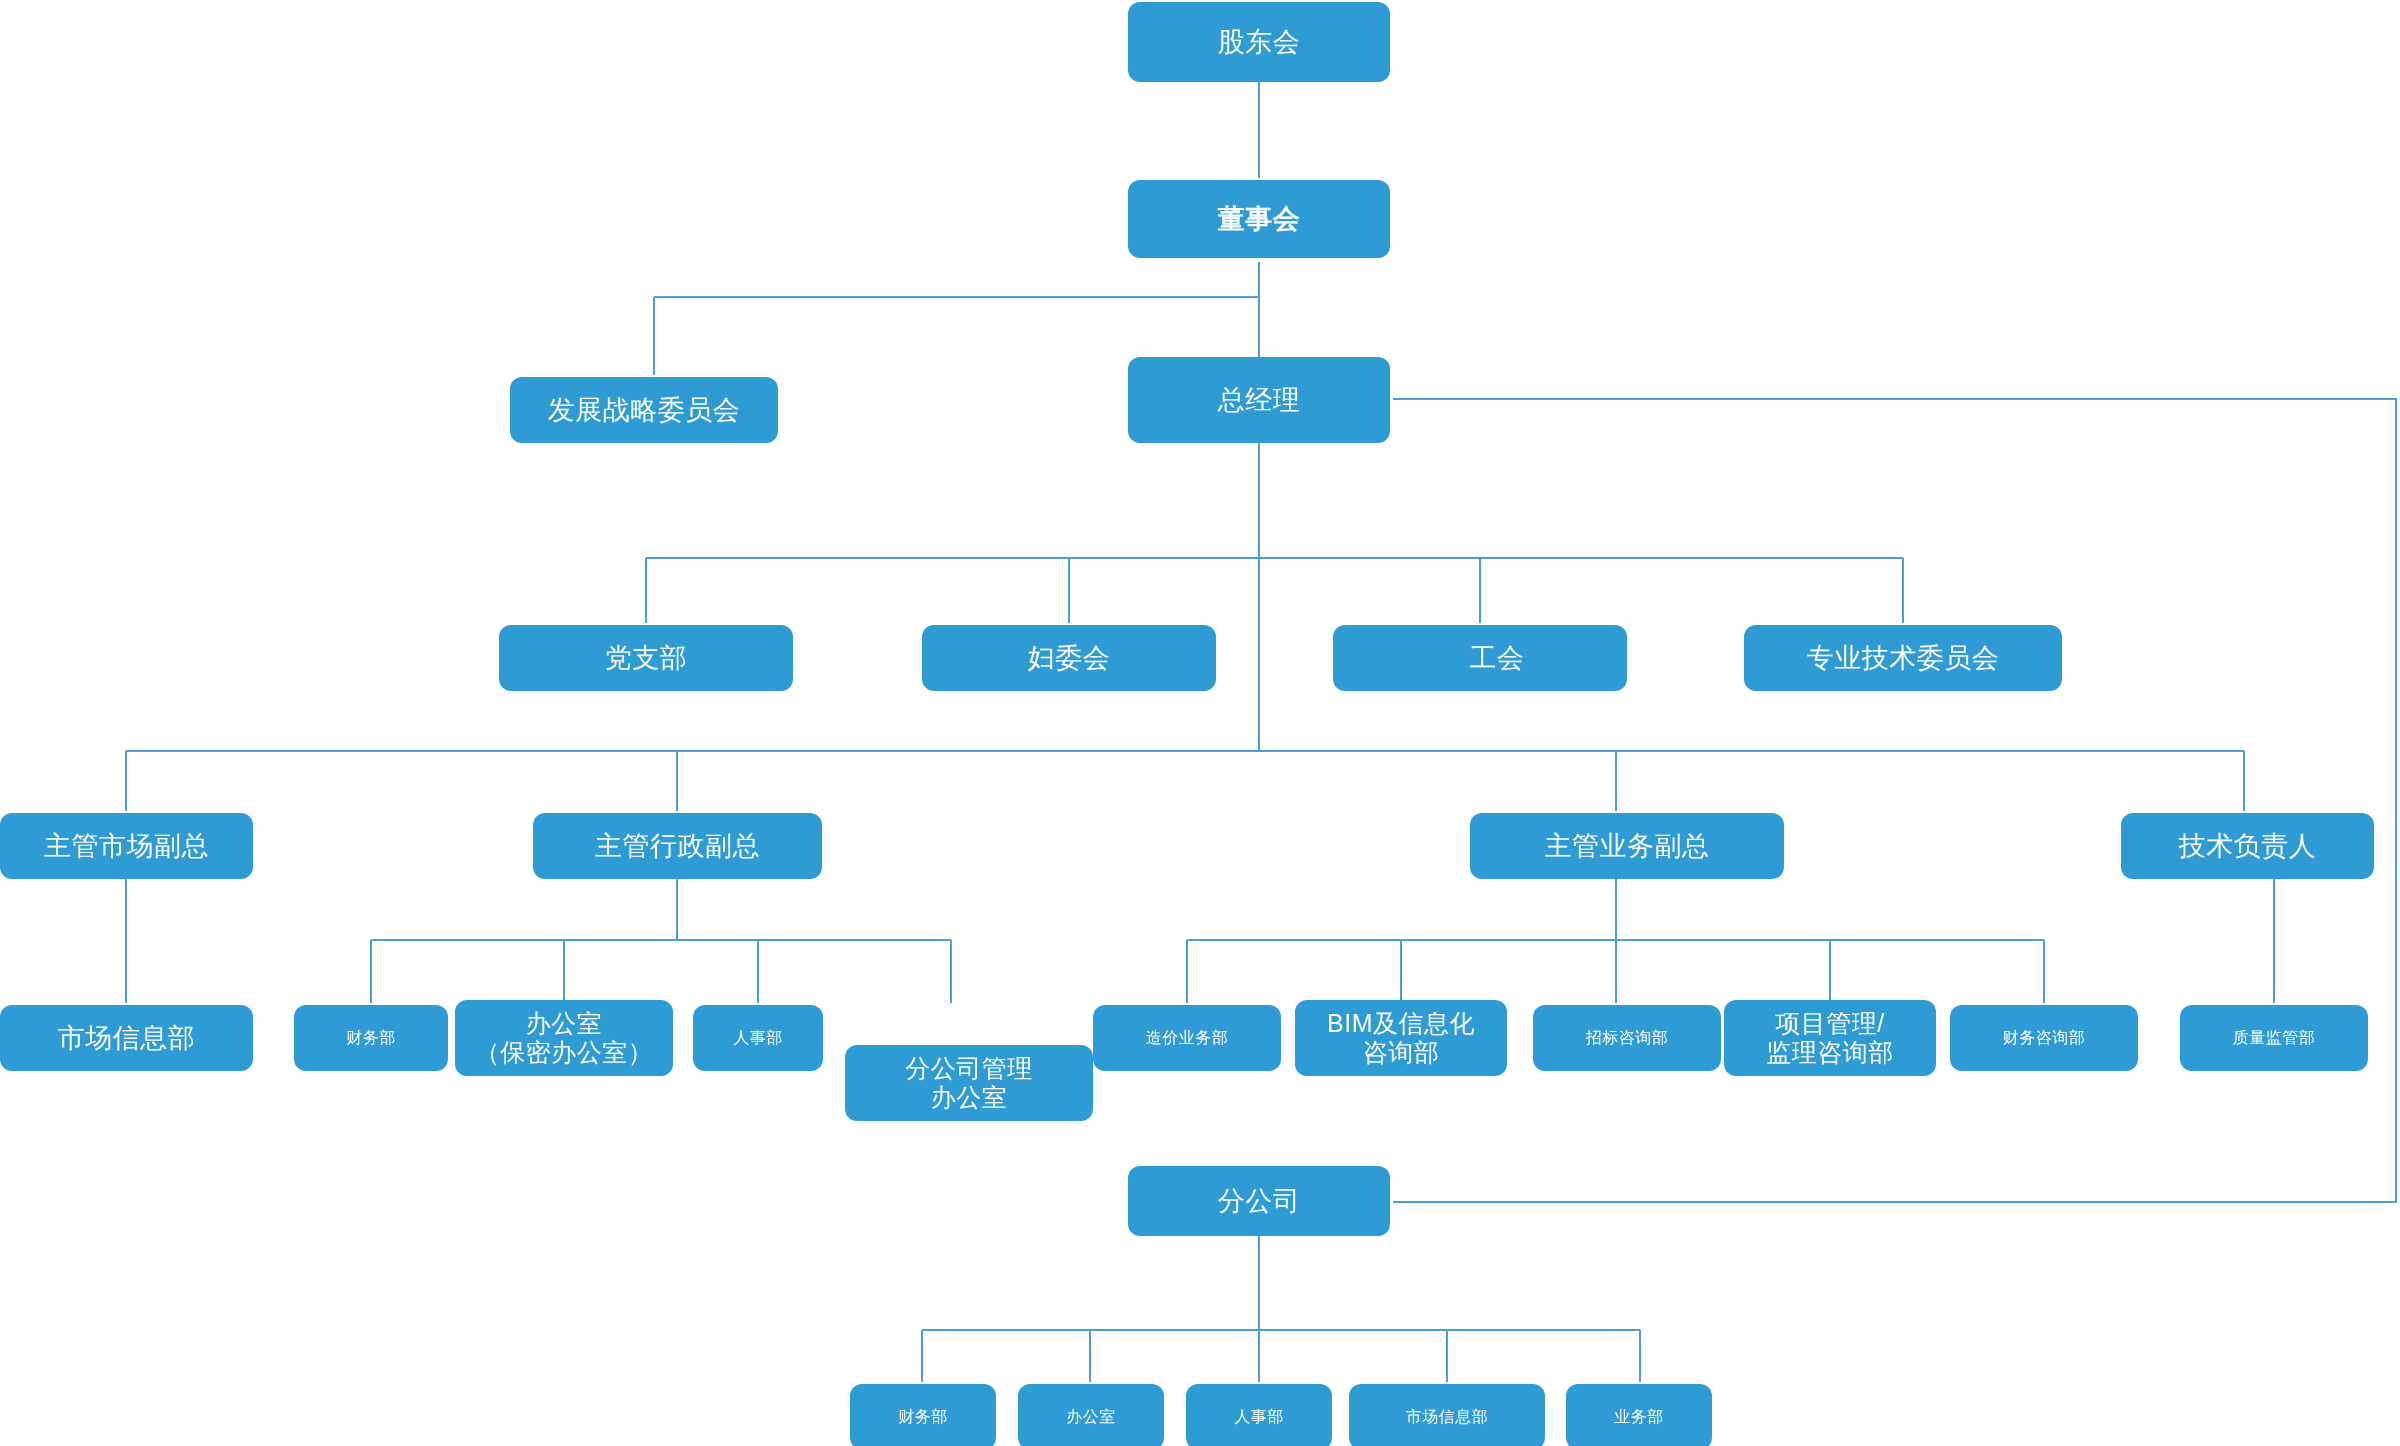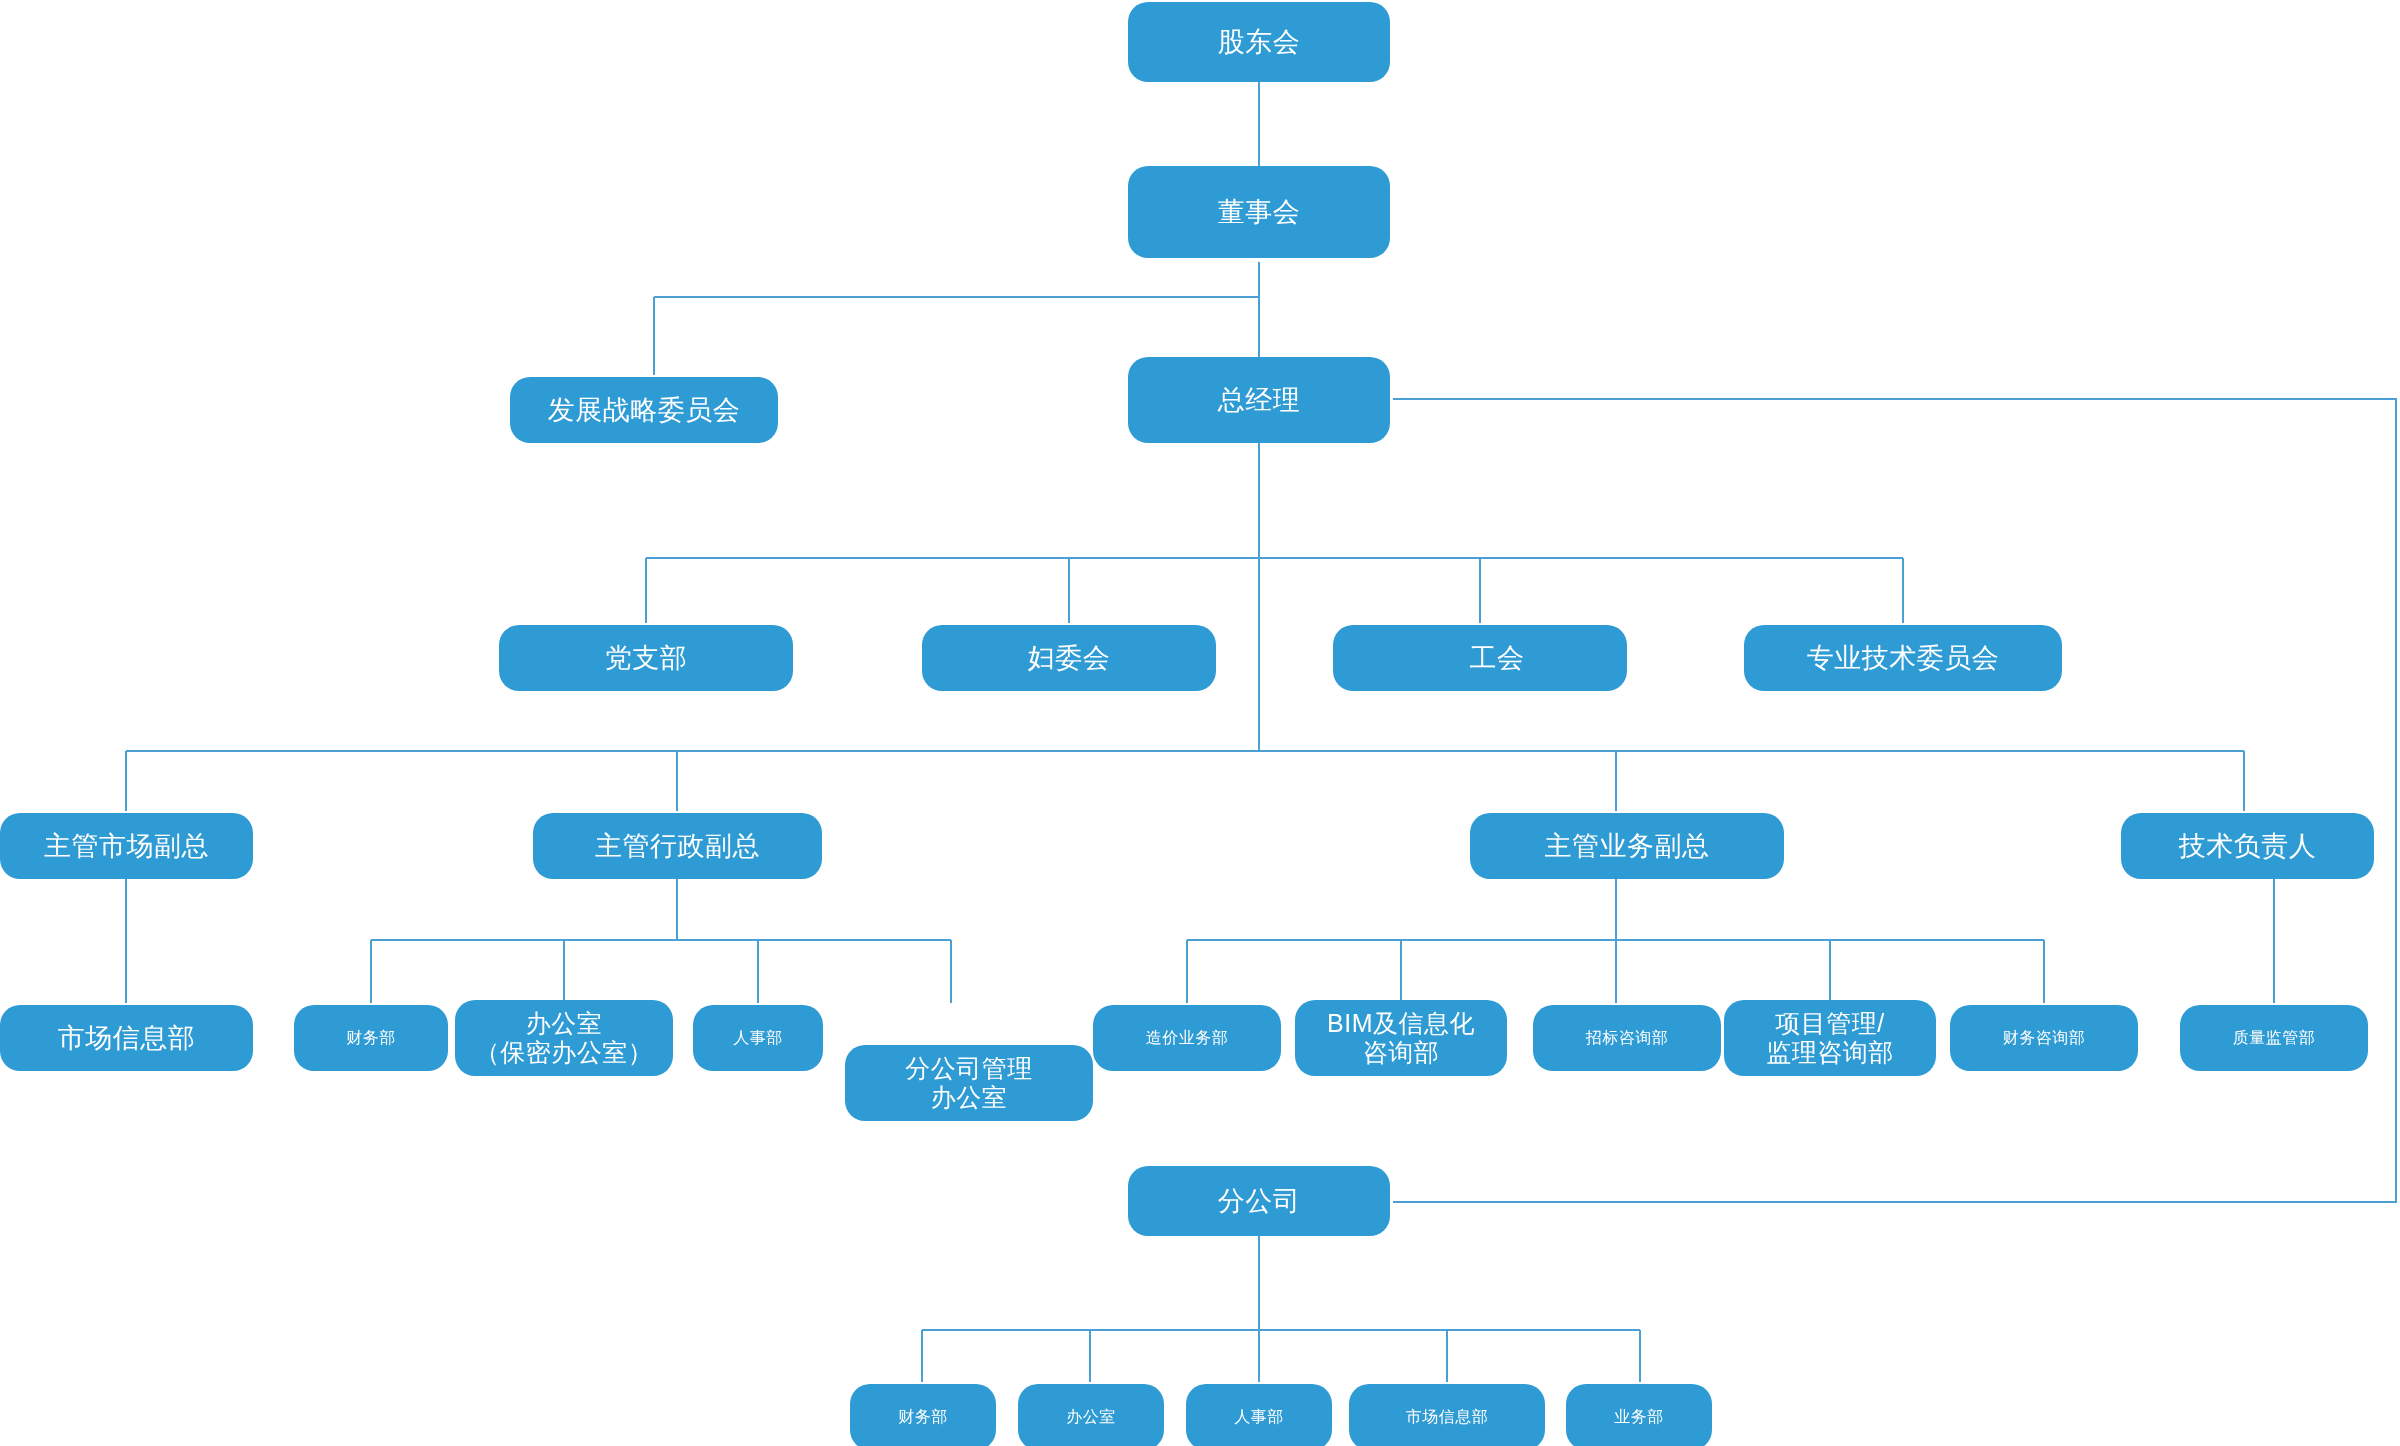--- a/index.html
+++ b/index.html
@@ -23,21 +23,21 @@
     left: 0;
     top: 0;
     width: 2400px;
     height: 1446px;
     pointer-events: none;
   }
   .node {
     position: absolute;
     box-sizing: border-box;
     background: #2f9bd4;
-    border-radius: 20px;
+    border-radius: 12px;
     color: #ffffff;
     display: flex;
     align-items: center;
     justify-content: center;
     text-align: center;
     line-height: 1.22;
     font-size: 27px;
     font-weight: 400;
     letter-spacing: 0.5px;
     padding: 2px 6px;
@@ -106,21 +106,21 @@
       <path d="M922,1330 L922,1382"></path>
       <path d="M1090,1330 L1090,1382"></path>
       <path d="M1259,1330 L1259,1382"></path>
       <path d="M1447,1330 L1447,1382"></path>
       <path d="M1640,1330 L1640,1382"></path>
     </g>
   </svg>
 
   <div class="node" style="left:1128px; top:2px; width:262px; height:80px;">股东会</div>
 
-  <div class="node" style="left:1128px; top:166px; width:262px; height:92px;">董事会</div>
+  <div class="node" style="left:1128px; top:180px; width:262px; height:78px;font-weight:bold;">董事会</div>
 
   <div class="node" style="left:510px; top:377px; width:268px; height:66px;">发展战略委员会</div>
   <div class="node" style="left:1128px; top:357px; width:262px; height:86px;">总经理</div>
 
   <div class="node" style="left:499px; top:625px; width:294px; height:66px;text-align:center;">党支部</div>
   <div class="node" style="left:922px; top:625px; width:294px; height:66px;">妇委会</div>
   <div class="node" style="left:1333px; top:625px; width:294px; height:66px;padding-left:40px;">工会</div>
   <div class="node" style="left:1744px; top:625px; width:318px; height:66px;">专业技术委员会</div>
 
   <div class="node" style="left:0px; top:813px; width:253px; height:66px;">主管市场副总</div>

